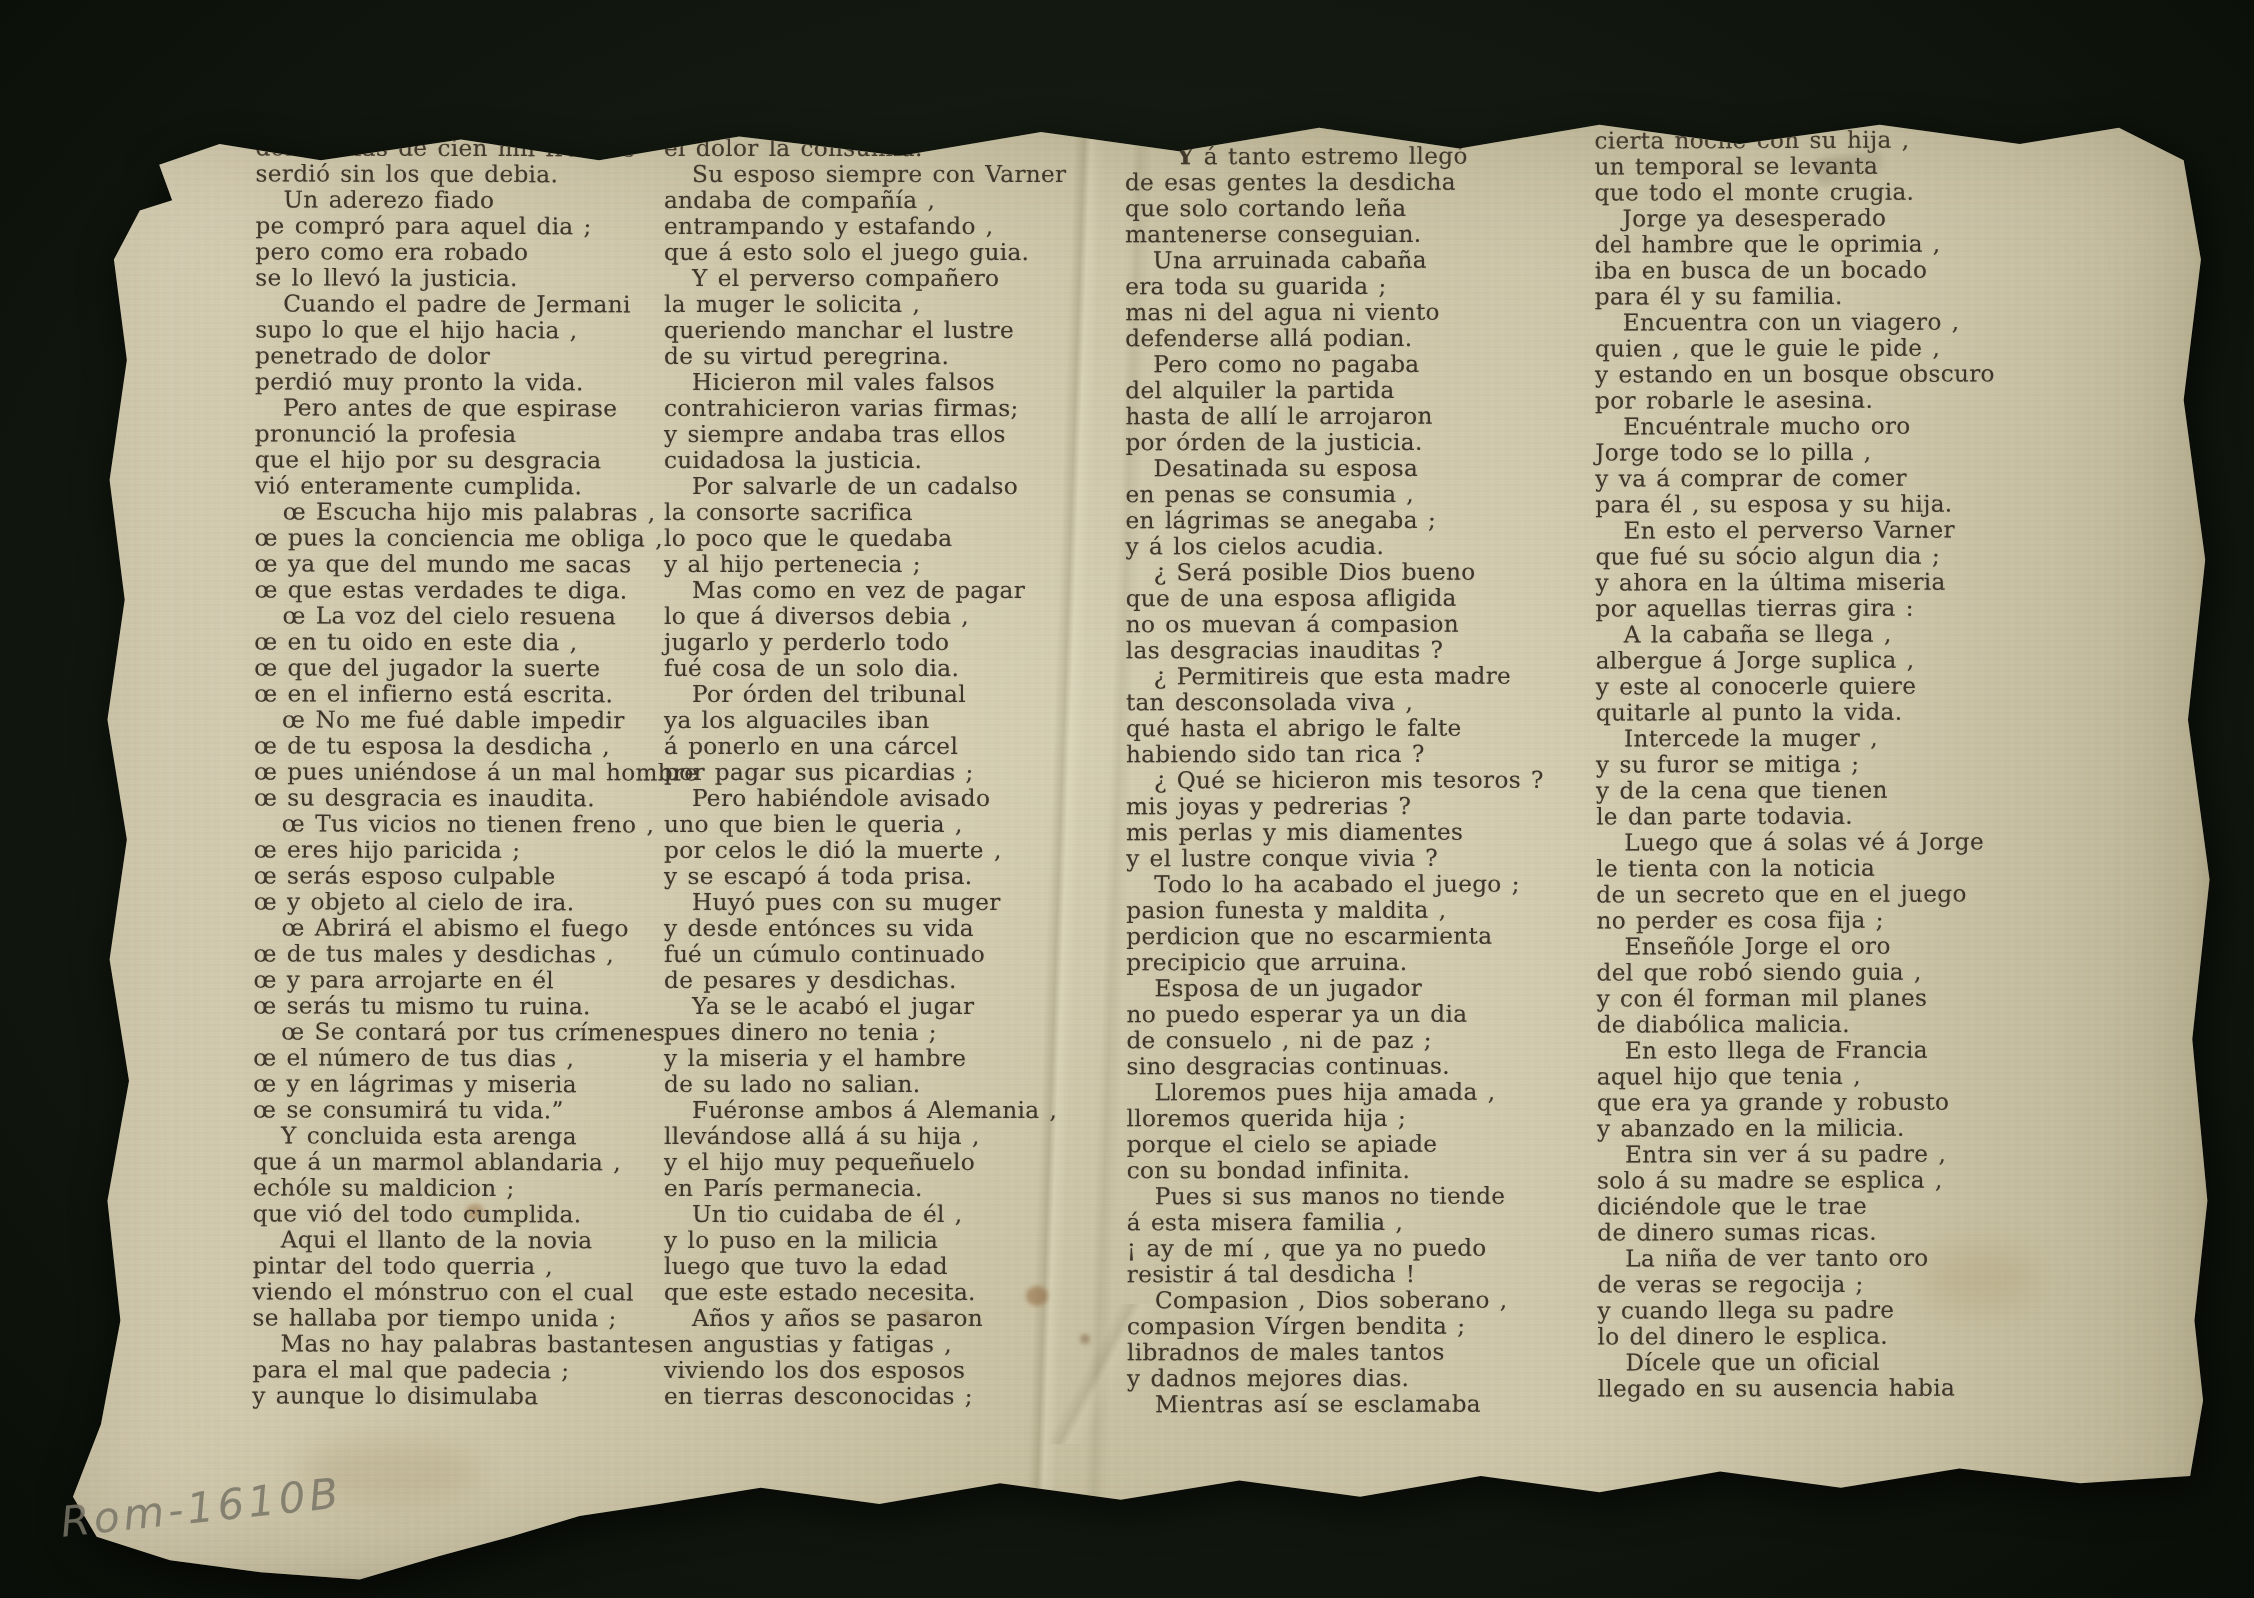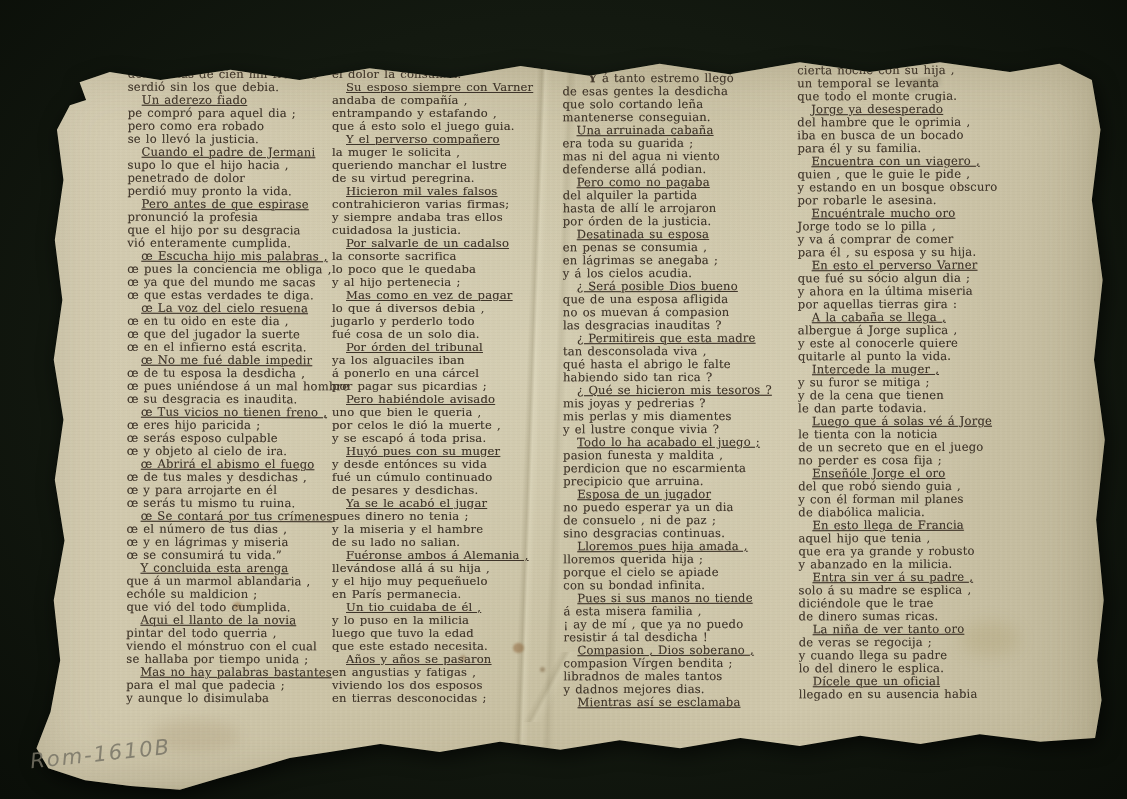--- a/index.html
+++ b/index.html
@@ -46,21 +46,21 @@
   }
   .col{
     position:absolute;
     font-size:11.6px;line-height:13px;
     color:rgba(55,46,36,0.92);
     letter-spacing:0.15px;word-spacing:1.2px;
     text-shadow:0 0 0.5px rgba(70,58,45,0.45);
     white-space:pre;
   }
   .col .line{white-space:pre;}
-  .col .indent{padding-left:14px;text-decoration:underline;}
+  .col .indent{padding-left:14px;}
   .col b{font-weight:bold;}
   .col1{left:97px;top:16px;transform:rotate(0.15deg);}
   .col2{left:302px;top:16px;}
   .col3{left:533px;top:20px;transform:rotate(-0.1deg);}
   .col4{left:768px;top:12px;transform:rotate(-0.15deg);}
   .col3 .first-stanza{padding-left:26px;}
   .stain{position:absolute;border-radius:50%;pointer-events:none;}
   .stain.s1{left:203px;top:550px;width:9px;height:8px;background:rgba(140,95,45,0.40);filter:blur(1px);}
   .stain.s2{left:483px;top:591px;width:11px;height:10px;background:rgba(130,85,40,0.45);filter:blur(1px);}
   .stain.s3{left:430px;top:603px;width:6px;height:6px;background:rgba(120,80,40,0.35);filter:blur(1px);}

